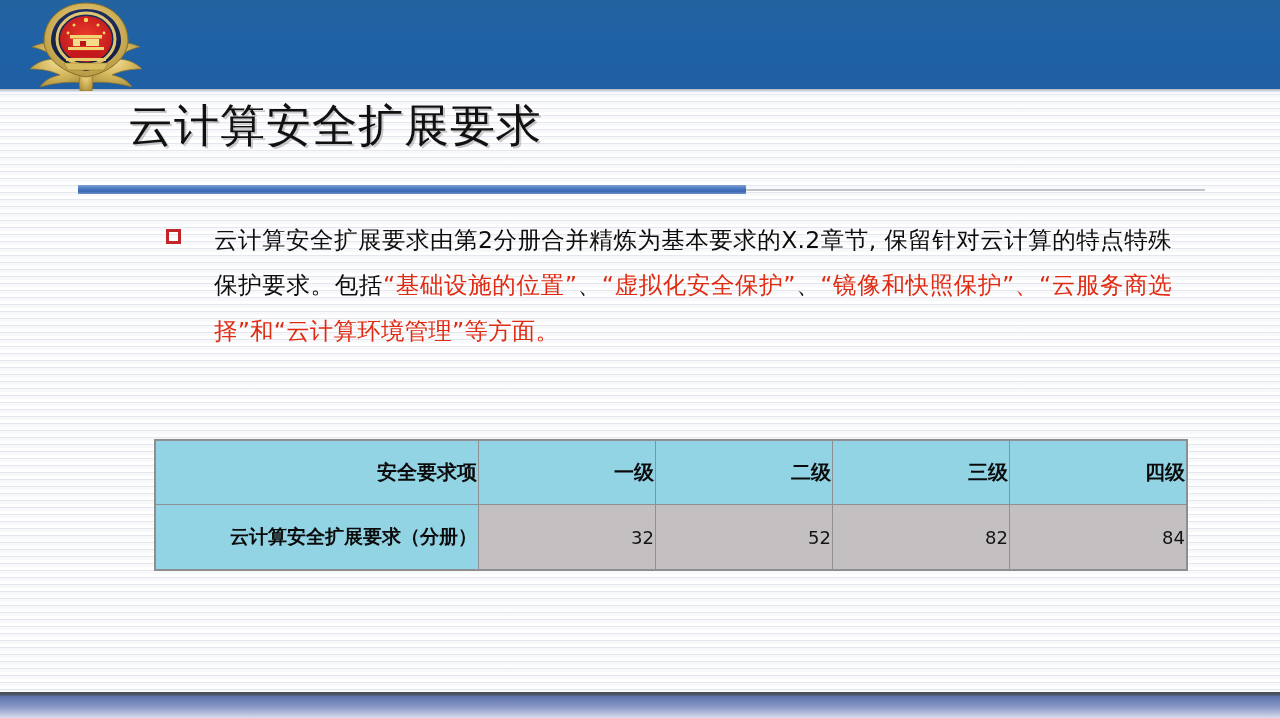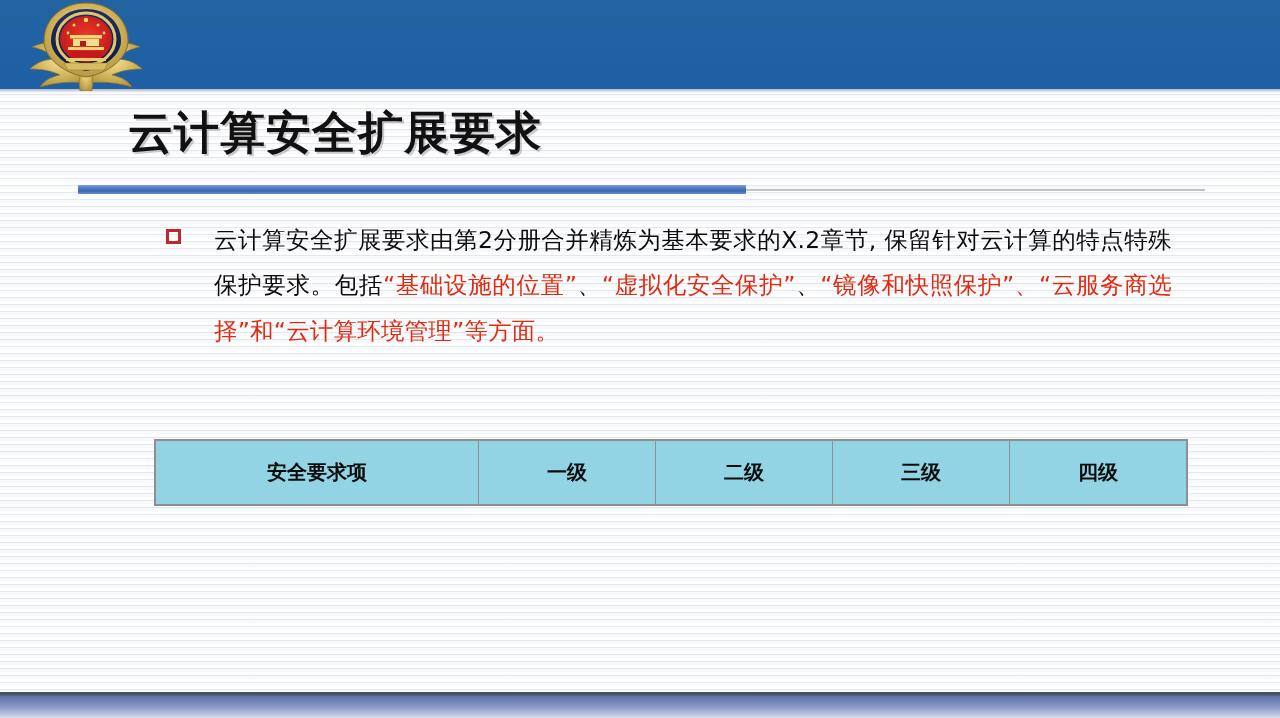--- a/index.html
+++ b/index.html
@@ -54,23 +54,23 @@
     top: 1px;
     width: 136px;
     height: 90px;
   }
   #emblem svg { display: block; }
 
   
   #page-title {
     position: absolute;
     left: 128px;
-    top: 103px;
+    top: 96px;
     font-size: 45px;
-    font-weight: bold;
+    font-weight: normal;
     color: #111111;
     letter-spacing: 1px;
     text-shadow: 2px 2px 0 rgba(90,90,95,0.30);
     white-space: nowrap;
     font-family: "DejaVu Sans", "Liberation Sans", sans-serif;
   }
 
   
   #divider-thin {
     position: absolute;
@@ -125,21 +125,21 @@
     position: absolute;
     left: 155px;
     top: 440px;
     width: 1018px;
     border-collapse: collapse;
     table-layout: fixed;
     box-shadow: 0 0 0 1px #8d8d8d;
   }
   #data-table td, #data-table th {
     border: 1px solid #8f9093;
-    text-align: center;
+    text-align: right;
     vertical-align: middle;
     font-family: "DejaVu Sans", "Liberation Sans", sans-serif;
   }
   #data-table thead th {
     height: 61px;
     background: #92d3e4;
     color: #0b0b0b;
     font-size: 20px;
     font-weight: bold;
   }
@@ -288,19 +288,26 @@
     <thead>
       <tr>
         <th class="col-label">安全要求项</th>
         <th class="col-lvl">一级</th>
         <th class="col-lvl">二级</th>
         <th class="col-lvl">三级</th>
         <th class="col-lvl">四级</th>
       </tr>
     </thead>
     <tbody>
+      <tr>
+        <td class="rowhead">云计算安全扩展要求（分册）</td>
+        <td class="num">32</td>
+        <td class="num">52</td>
+        <td class="num">82</td>
+        <td class="num">84</td>
+      </tr>
     </tbody>
   </table>
 
   <div id="bottom-bar"></div>
 
 
 </div>
 
 </body></html>

